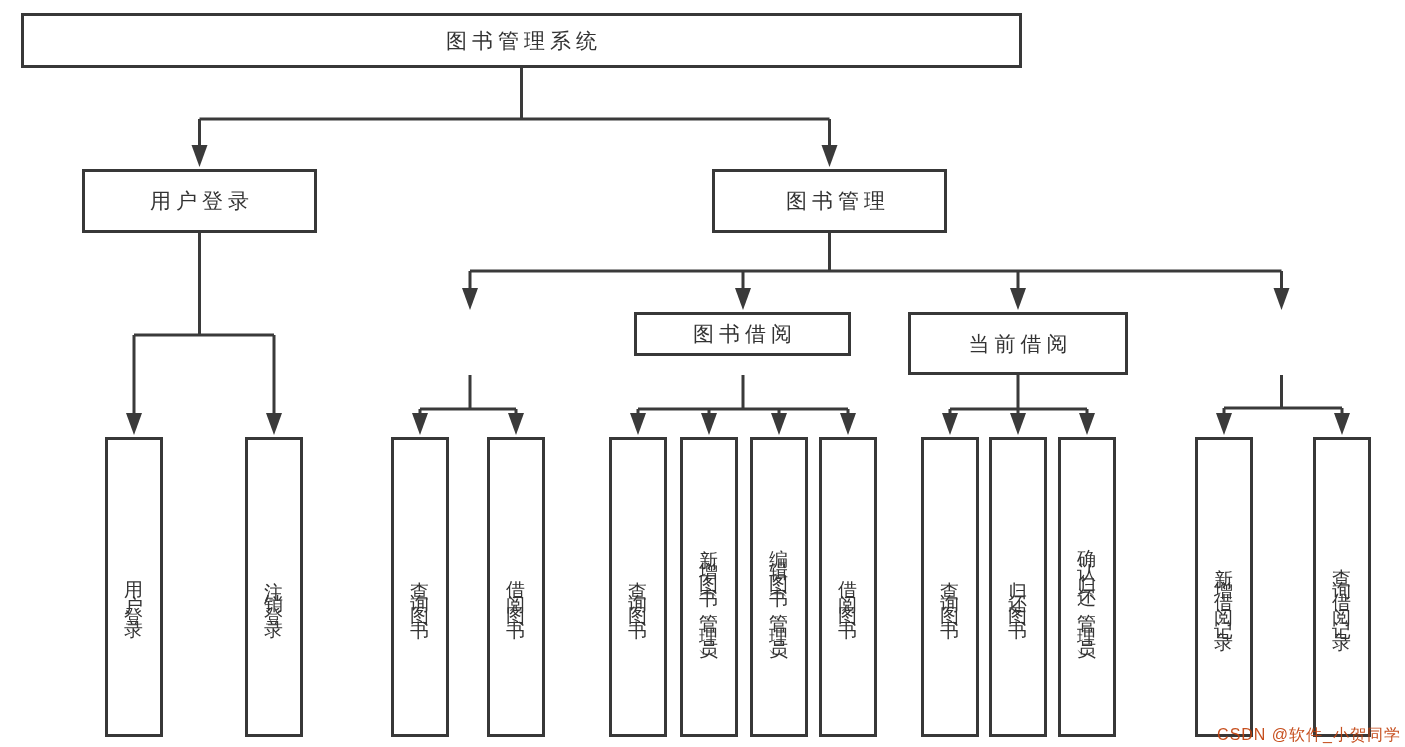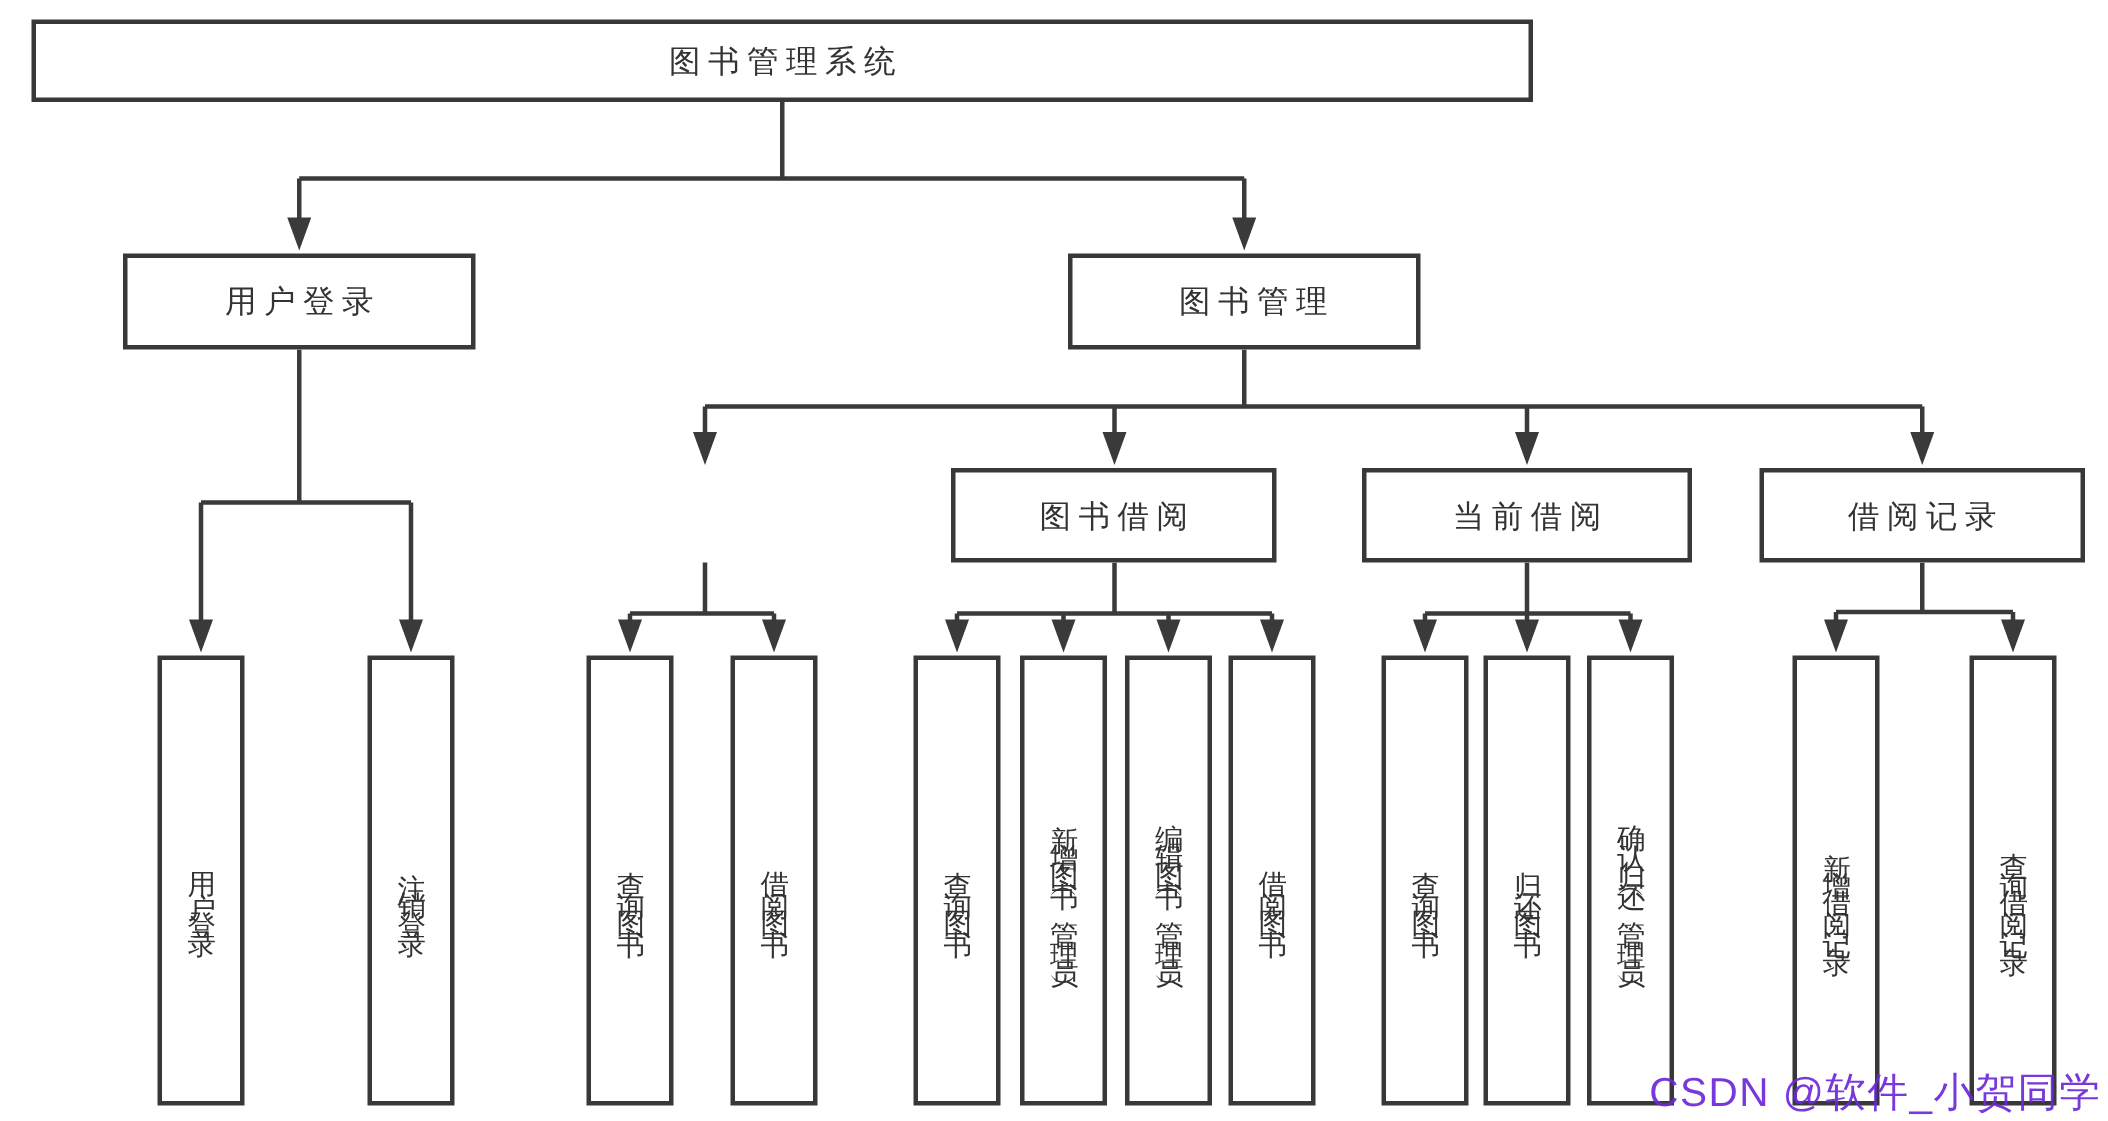--- a/index.html
+++ b/index.html
@@ -57,44 +57,44 @@
     padding-top: 10px; 
     line-height: 1;
     color: #333333;
     white-space: nowrap;
   }
   
   #root-box            { left: 21px;   top: 13px;  width: 1001px; height: 55px; }
   #user-login-box      { left: 82px;   top: 169px; width: 235px;  height: 64px; }
   #book-mgmt-box       { left: 712px;  top: 169px; width: 235px;  height: 64px; padding-left: 12px; }
   #new-book-box        { left: 363px;  top: 312px; width: 215px;  height: 63px; }
-  #book-borrow-box     { left: 634px;  top: 312px; width: 217px;  height: 63px; }
+  #book-borrow-box     { left: 634px;  top: 312px; width: 217px;  height: 44px; }
   #current-borrow-box  { left: 908px;  top: 312px; width: 220px;  height: 63px; text-align: right; }
   #borrow-records-box  { left: 1173px; top: 312px; width: 217px;  height: 63px; }
   .leaf { top: 437px; width: 58px; height: 300px; }
   #leaf-user-login     { left: 105px;  }
   #leaf-logout         { left: 245px;  }
   #leaf-query-rec      { left: 391px;  }
   #leaf-borrow-rec     { left: 487px;  }
   #leaf-query-bor      { left: 609px;  }
   #leaf-add-book       { left: 680px;  }
   #leaf-edit-book      { left: 750px;  }
   #leaf-borrow-bor     { left: 819px;  }
   #leaf-query-cur      { left: 921px;  }
   #leaf-return-book    { left: 989px;  }
   #leaf-confirm-return { left: 1058px; }
   #leaf-add-record     { left: 1195px; }
   #leaf-query-record   { left: 1313px; }
   .watermark {
     position: absolute;
     right: 4px;
     bottom: 1px;
-    font-size: 27px;
+    font-size: 16px;
     letter-spacing: 1px;
-    color: #6d28d9;
+    color: #c2410c;
     opacity: 0.92;
     z-index: 5;
     white-space: nowrap;
     margin-top: 12px;
   }
 </style>
 </head>
 <body>
 
 <div class="canvas">
@@ -152,23 +152,20 @@
   <div class="box" id="book-mgmt-box">
     <span class="h-label">图书管理</span>
   </div>
 
   <div class="box" id="book-borrow-box">
     <span class="h-label">图书借阅</span>
   </div>
   <div class="box" id="current-borrow-box">
     <span class="h-label">当前借阅</span>
   </div>
-  <div class="box" id="borrow-records-box">
-    <span class="h-label">借阅记录</span>
-  </div>
 
   <div class="box v leaf" id="leaf-user-login">
     <span class="v-label">用户登录</span>
   </div>
   <div class="box v leaf" id="leaf-logout">
     <span class="v-label">注销登录</span>
   </div>
 
   <div class="box v leaf" id="leaf-query-rec">
     <span class="v-label">查询图书</span>

